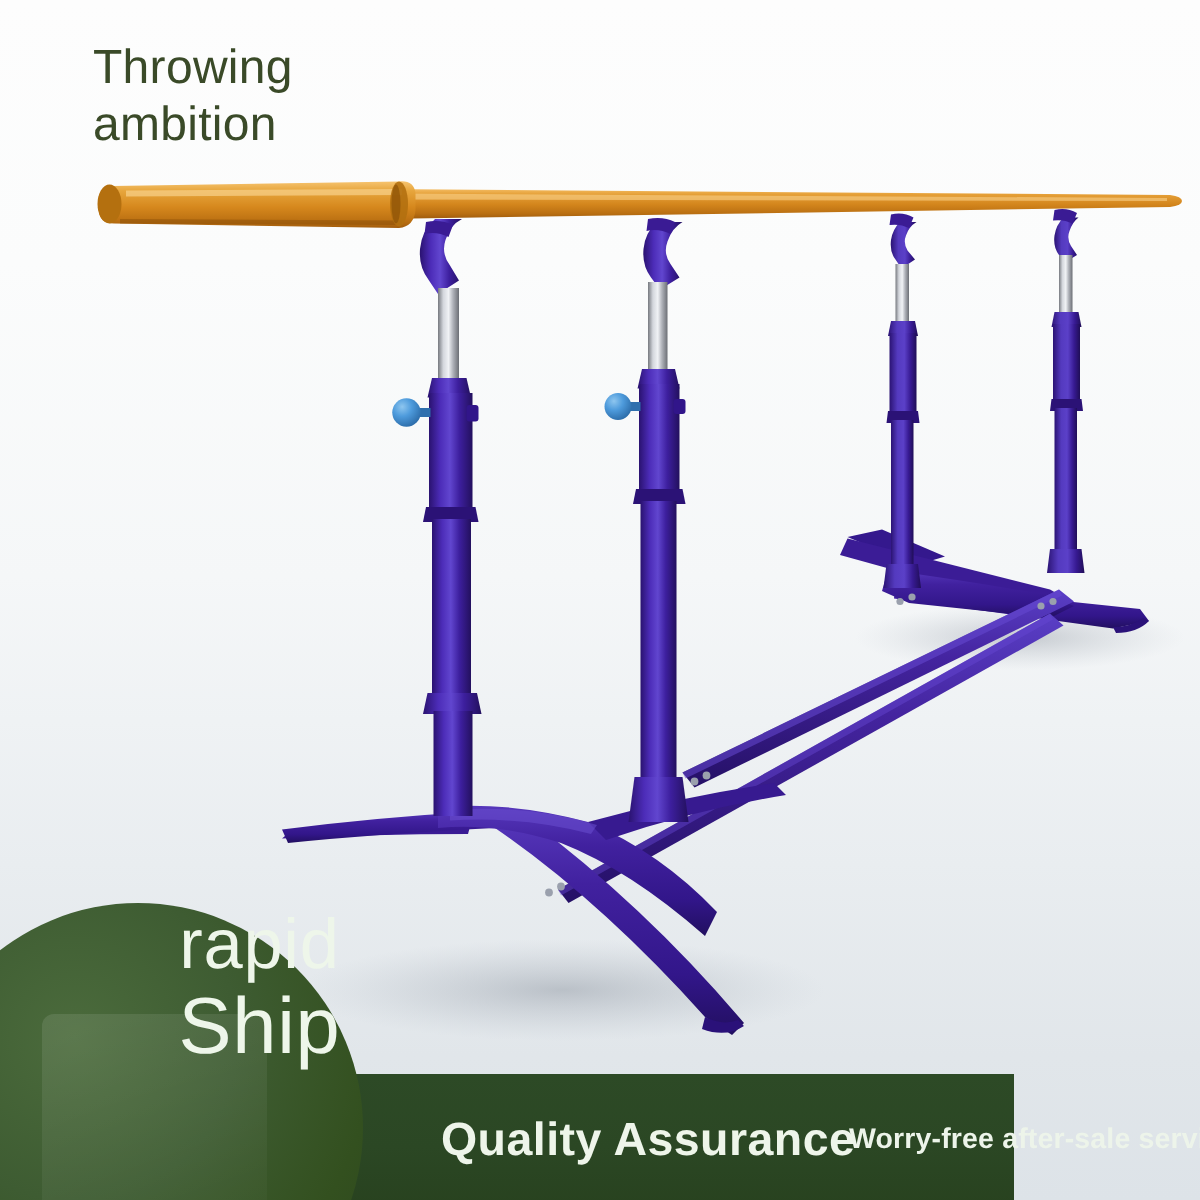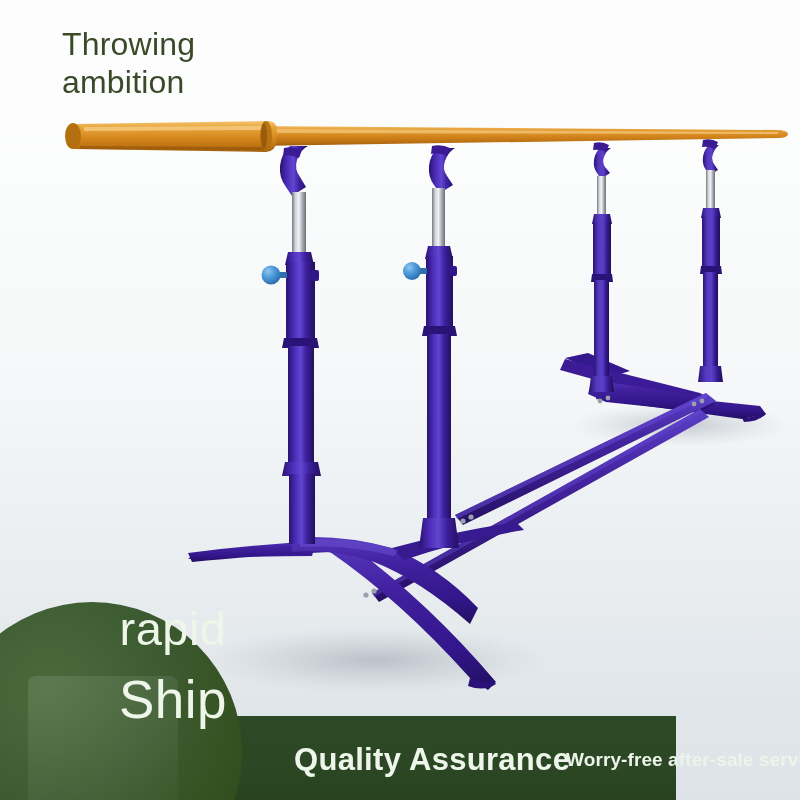--- a/index.html
+++ b/index.html
@@ -55,21 +55,21 @@
     position:absolute;left:86px;top:74px;width:150px;height:210px;
     background:linear-gradient(160deg,rgba(255,255,255,.10),rgba(255,255,255,.03) 60%,rgba(255,255,255,0));
     border-radius:8px;
   }
   #badge-text{
     position:absolute;left:58px;top:604px;width:230px;
     z-index:36;color:#eef6ea;line-height:1.06;
     text-align:center;
   }
   #badge-l1{font-size:47px;font-weight:400;letter-spacing:.5px;}
-  #badge-l2{font-size:53px;font-weight:400;letter-spacing:.5px;margin-top:18px;}
+  #badge-l2{font-size:53px;font-weight:400;letter-spacing:.5px;margin-top:3px;}
 </style>
 </head>
 <body>
 
 <div id="stage">
 
   <div id="photo">
     <svg width="800" height="800" viewBox="0 0 800 800" xmlns="http://www.w3.org/2000/svg">
       <defs>
         <linearGradient id="railG" x1="0" y1="0" x2="0" y2="1">

